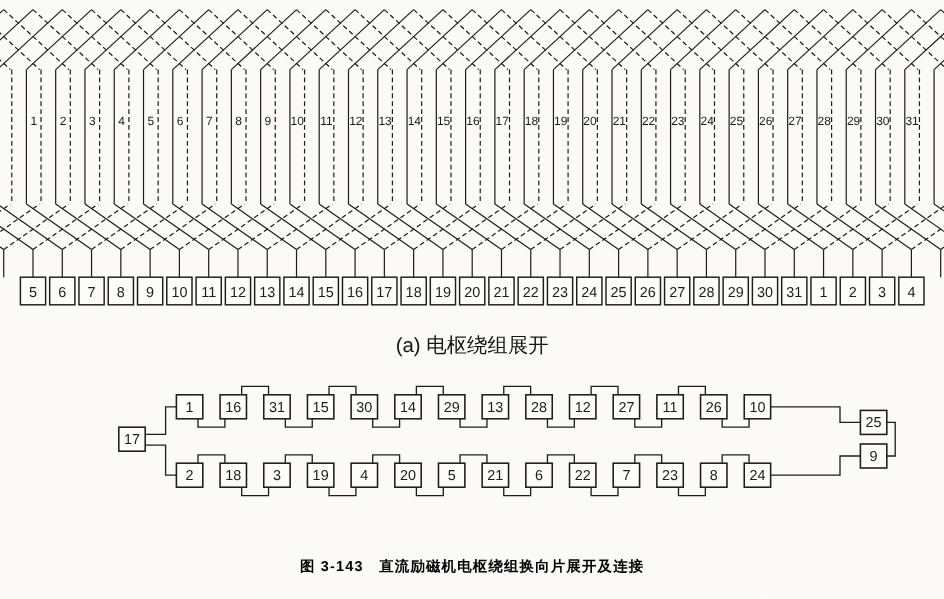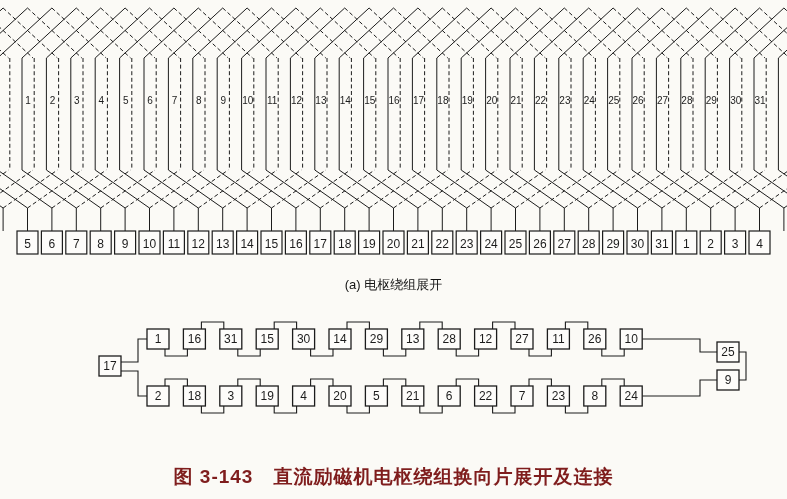--- a/index.html
+++ b/index.html
@@ -1,20 +1,20 @@
 <!DOCTYPE html>
 <html><head>
 <meta charset="utf-8">
 <style>
   html,body{margin:0;padding:0}
   body{background:#ffffff}
   .page{position:relative;width:787px;height:499px;background:#fbfaf6;font-family:"Liberation Sans",sans-serif;overflow:hidden}
   .page svg{position:absolute;left:0;display:block}
-  .sublabel{position:absolute;left:0;width:100%;text-align:center;font-size:13px;color:#141414}
-  .caption{position:absolute;left:0;top:464px;width:100%;text-align:center;font-size:19px;font-weight:bold;color:#7f1d1d;letter-spacing:1px}
+  .sublabel{position:absolute;left:0;width:100%;text-align:center;font-size:17px;color:#141414}
+  .caption{position:absolute;left:0;top:464px;width:100%;text-align:center;font-size:12px;font-weight:bold;color:#000000;letter-spacing:1px}
   svg text{font-family:"Liberation Sans",sans-serif}
 </style>
 </head>
 <body>
 
 <div class="page">
   <svg id="svg-a" width="787" height="260" viewBox="0 0 787 260" style="top:0">
       <line x1="22.0" y1="58" x2="76.3" y2="8" stroke="#1c1c1c" stroke-width="1"></line>
       <line x1="778.4" y1="58" x2="832.7" y2="8" stroke="#1c1c1c" stroke-width="1"></line>
       <line x1="76.3" y1="8" x2="130.6" y2="58" stroke="#1c1c1c" stroke-width="1" stroke-dasharray="4 2.6"></line>

